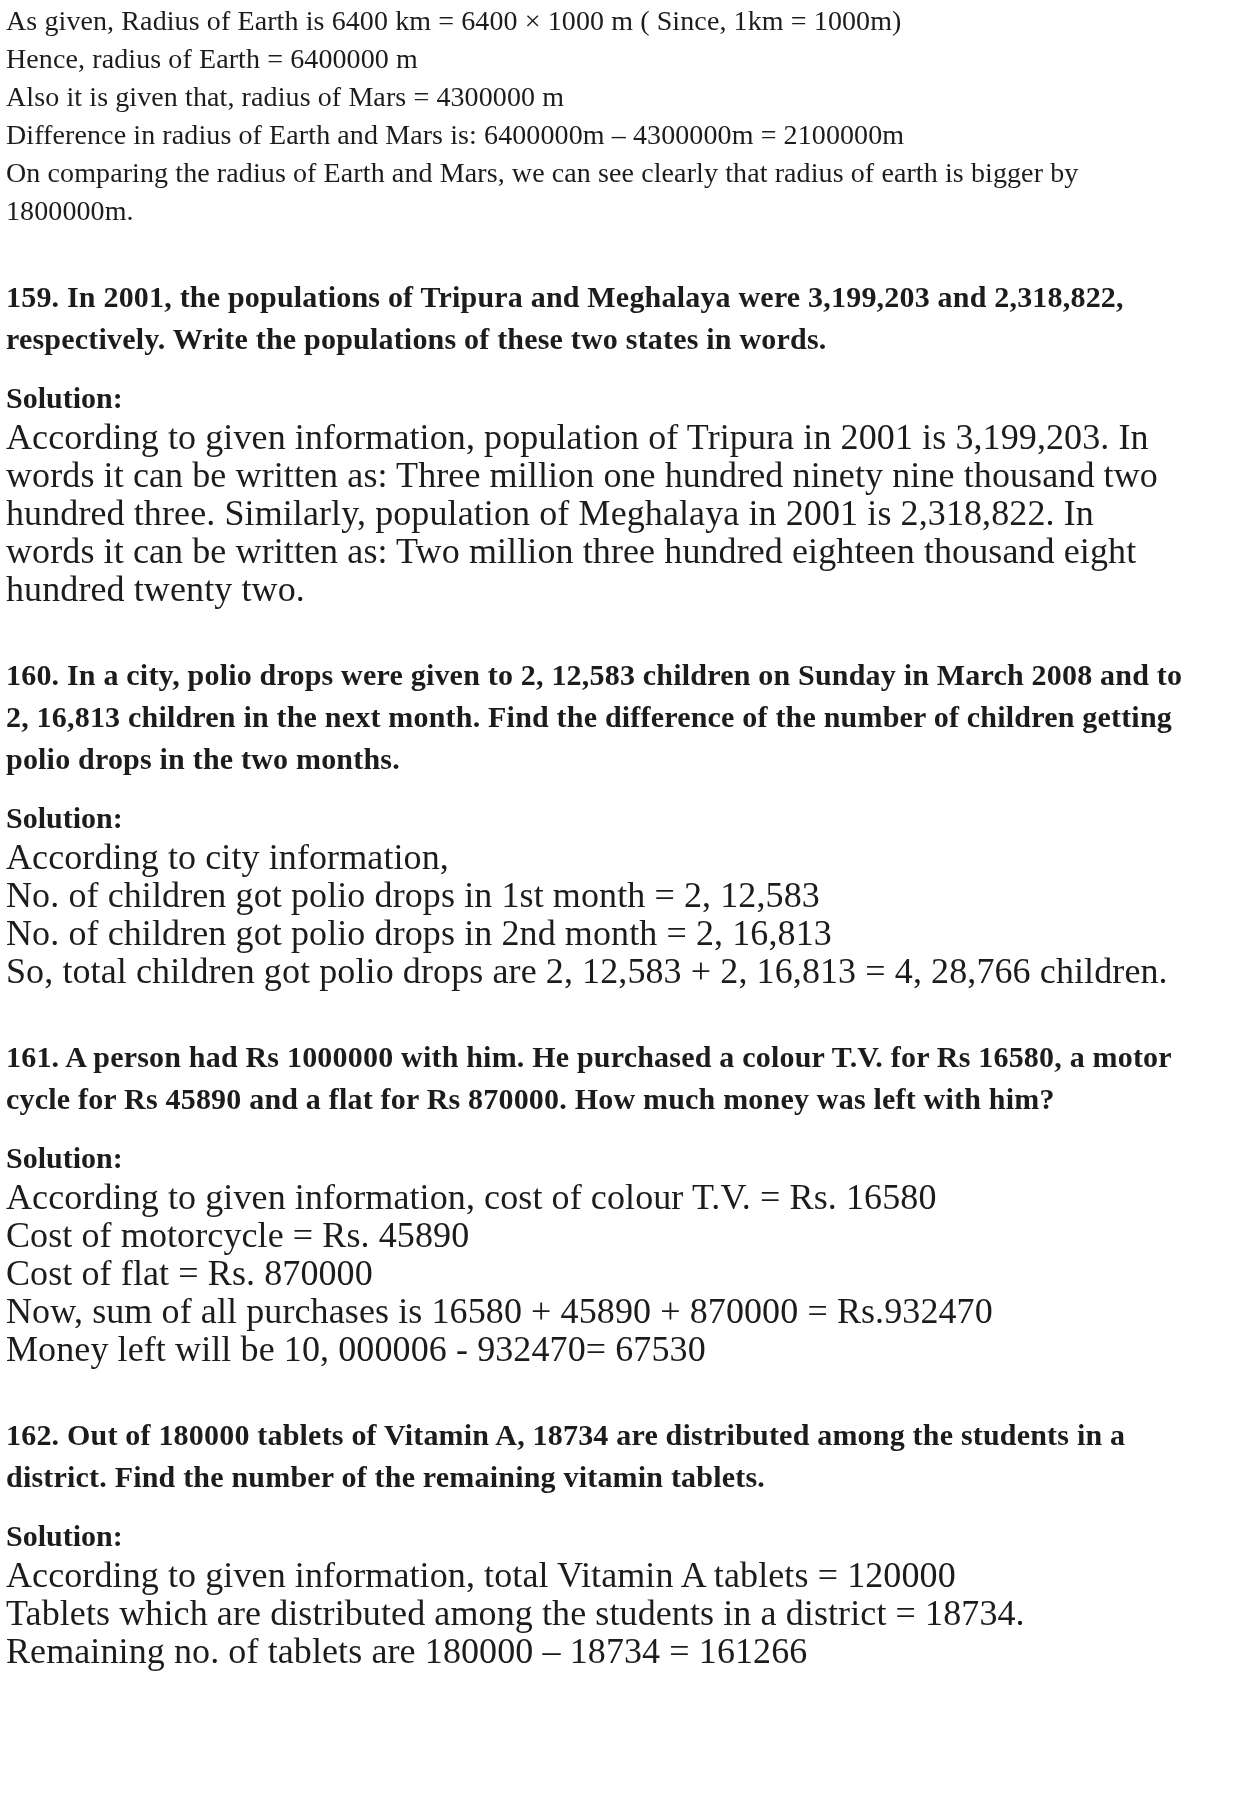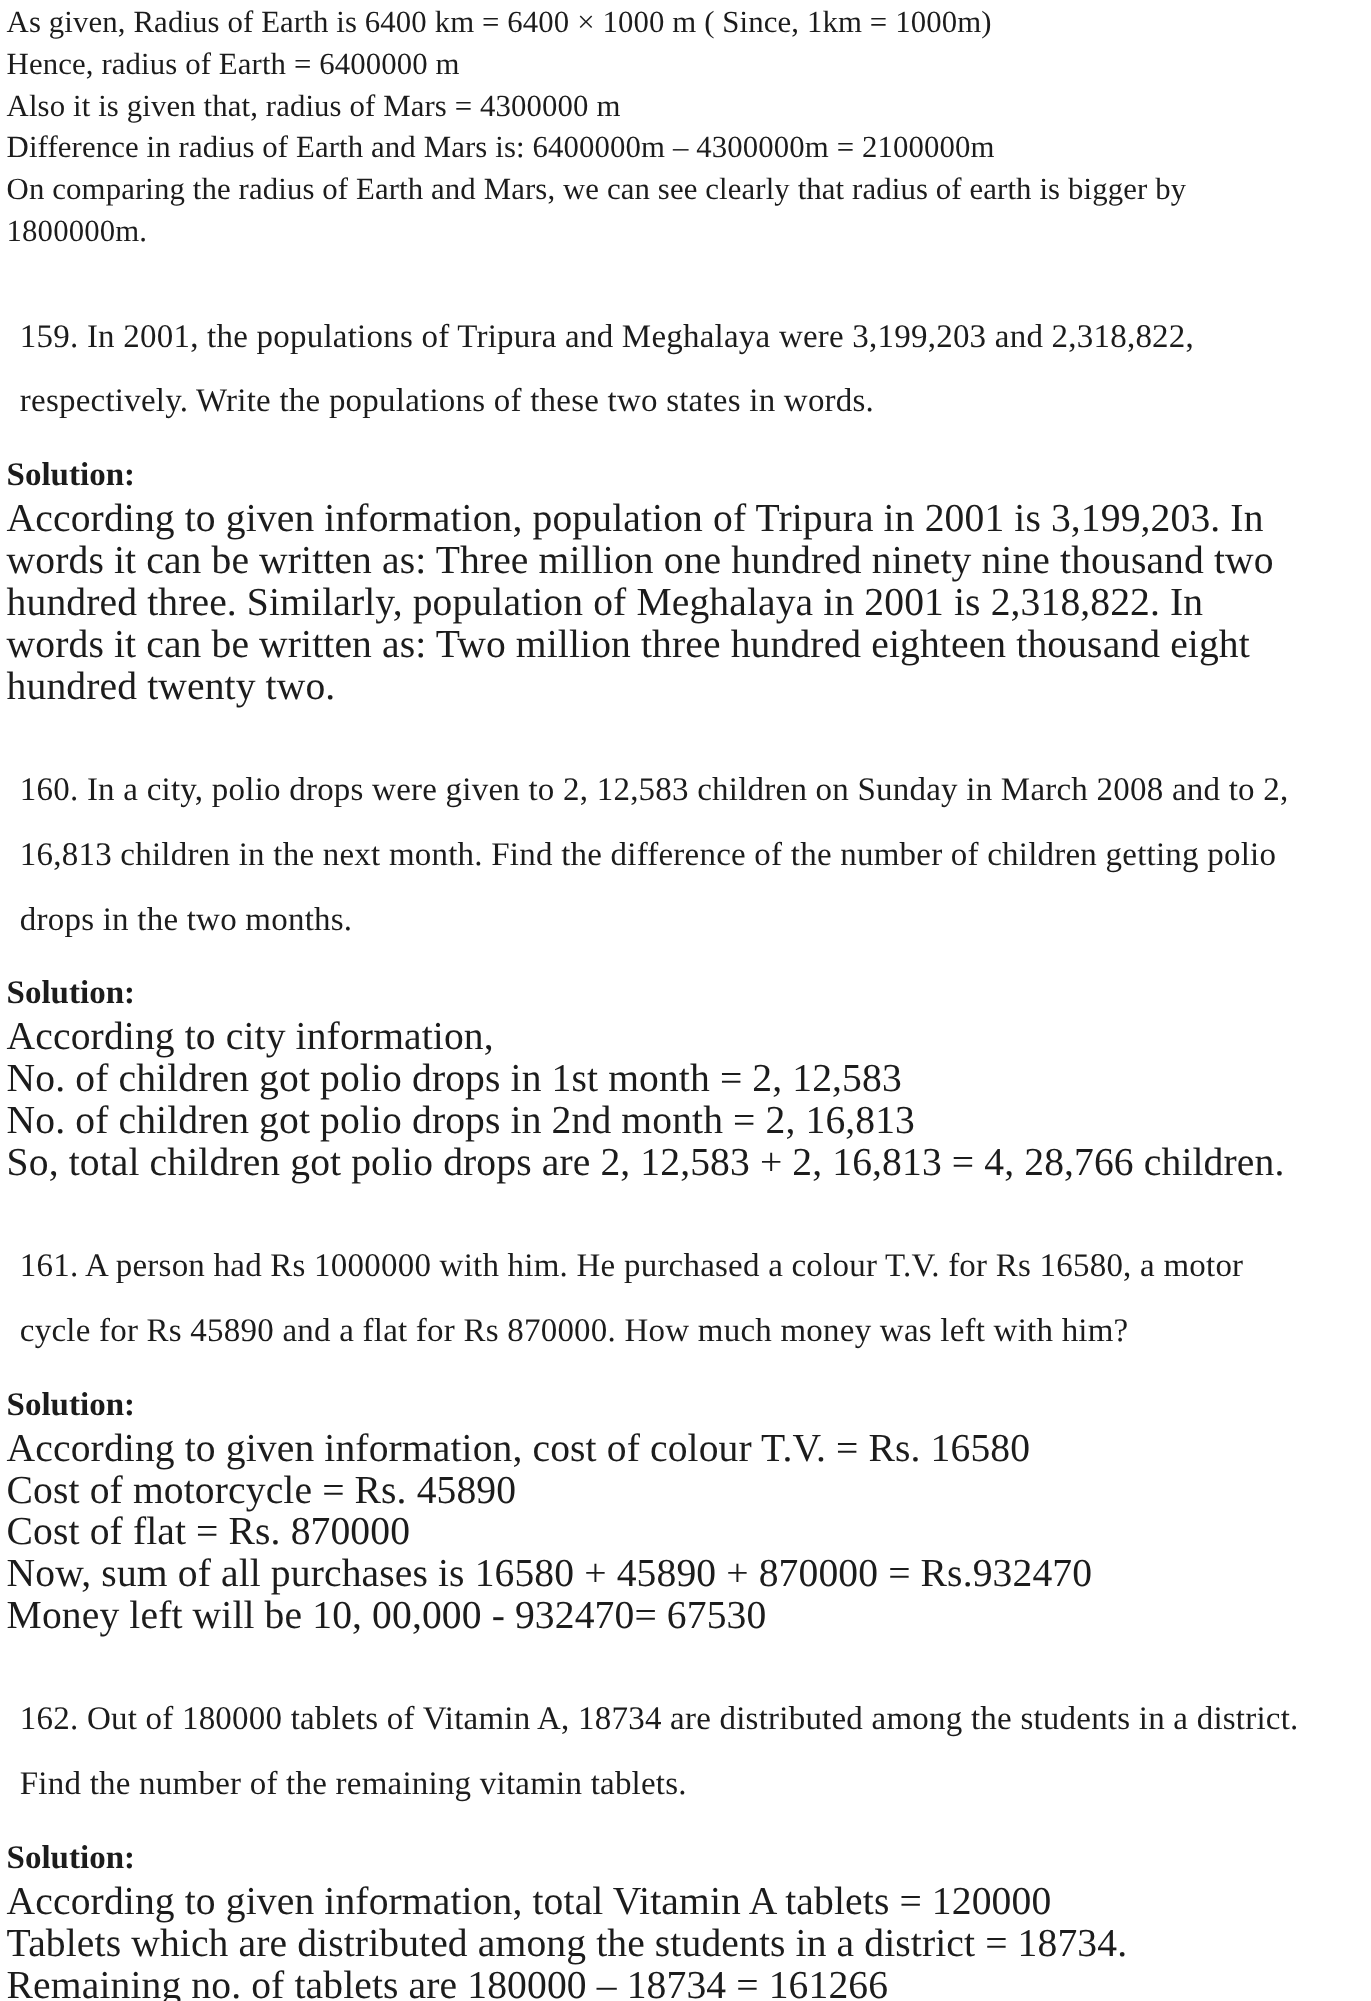--- a/index.html
+++ b/index.html
@@ -25,25 +25,24 @@
     padding: 0;
     font-weight: normal;
   }
   .body-line {
     font-size: 28px;
     line-height: 38px;
     letter-spacing: 0.1px;
   }
   .question {
     font-size: 30px;
-    font-weight: normal;
-    line-height: 59px;
+    font-weight: bold;
+    line-height: 42px;
     margin-top: 46px;
     letter-spacing: 0.2px;
-    margin-left: 12px;
   }
   .solution-label {
     font-size: 30px;
     font-weight: bold;
     line-height: 40px;
     margin-top: 18px;
   }
   .solution p {
     font-size: 36px;
     line-height: 38px;
@@ -83,21 +82,21 @@
   </section>
 
   <section>
     <h2 class="question">161. A person had Rs 1000000 with him. He purchased a colour T.V. for Rs 16580, a motor cycle for Rs 45890 and a flat for Rs 870000. How much money was left with him?</h2>
     <h3 class="solution-label">Solution:</h3>
     <div class="solution">
       <p>According to given information, cost of colour T.V. = Rs. 16580</p>
       <p>Cost of motorcycle = Rs. 45890</p>
       <p>Cost of flat = Rs. 870000</p>
       <p>Now, sum of all purchases is 16580 + 45890 + 870000 = Rs.932470</p>
-      <p>Money left will be 10, 00,000 - 932470= 67530</p>
+      <p>Money left will be 10, 000006 - 932470= 67530</p>
     </div>
   </section>
 
   <section>
     <h2 class="question">162. Out of 180000 tablets of Vitamin A, 18734 are distributed among the students in a district. Find the number of the remaining vitamin tablets.</h2>
     <h3 class="solution-label">Solution:</h3>
     <div class="solution">
       <p>According to given information, total Vitamin A tablets = 120000</p>
       <p>Tablets which are distributed among the students in a district = 18734.</p>
       <p>Remaining no. of tablets are 180000 – 18734 = 161266</p>

